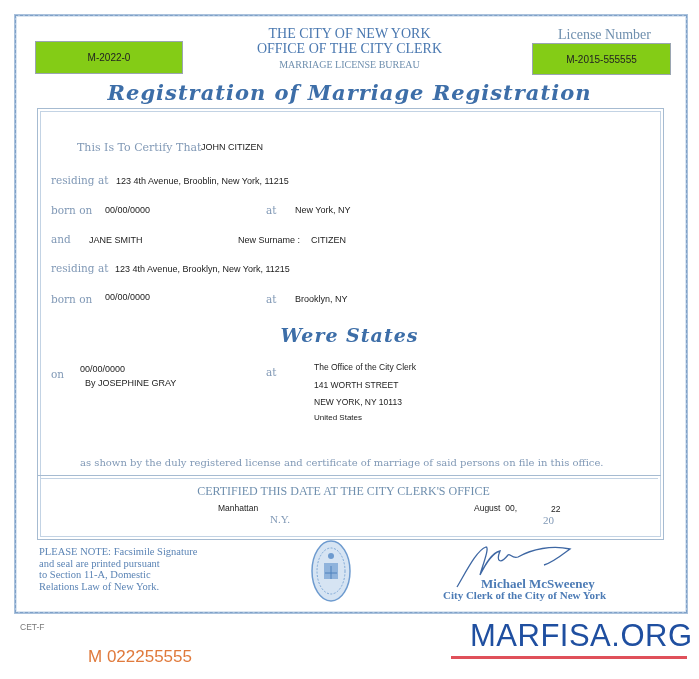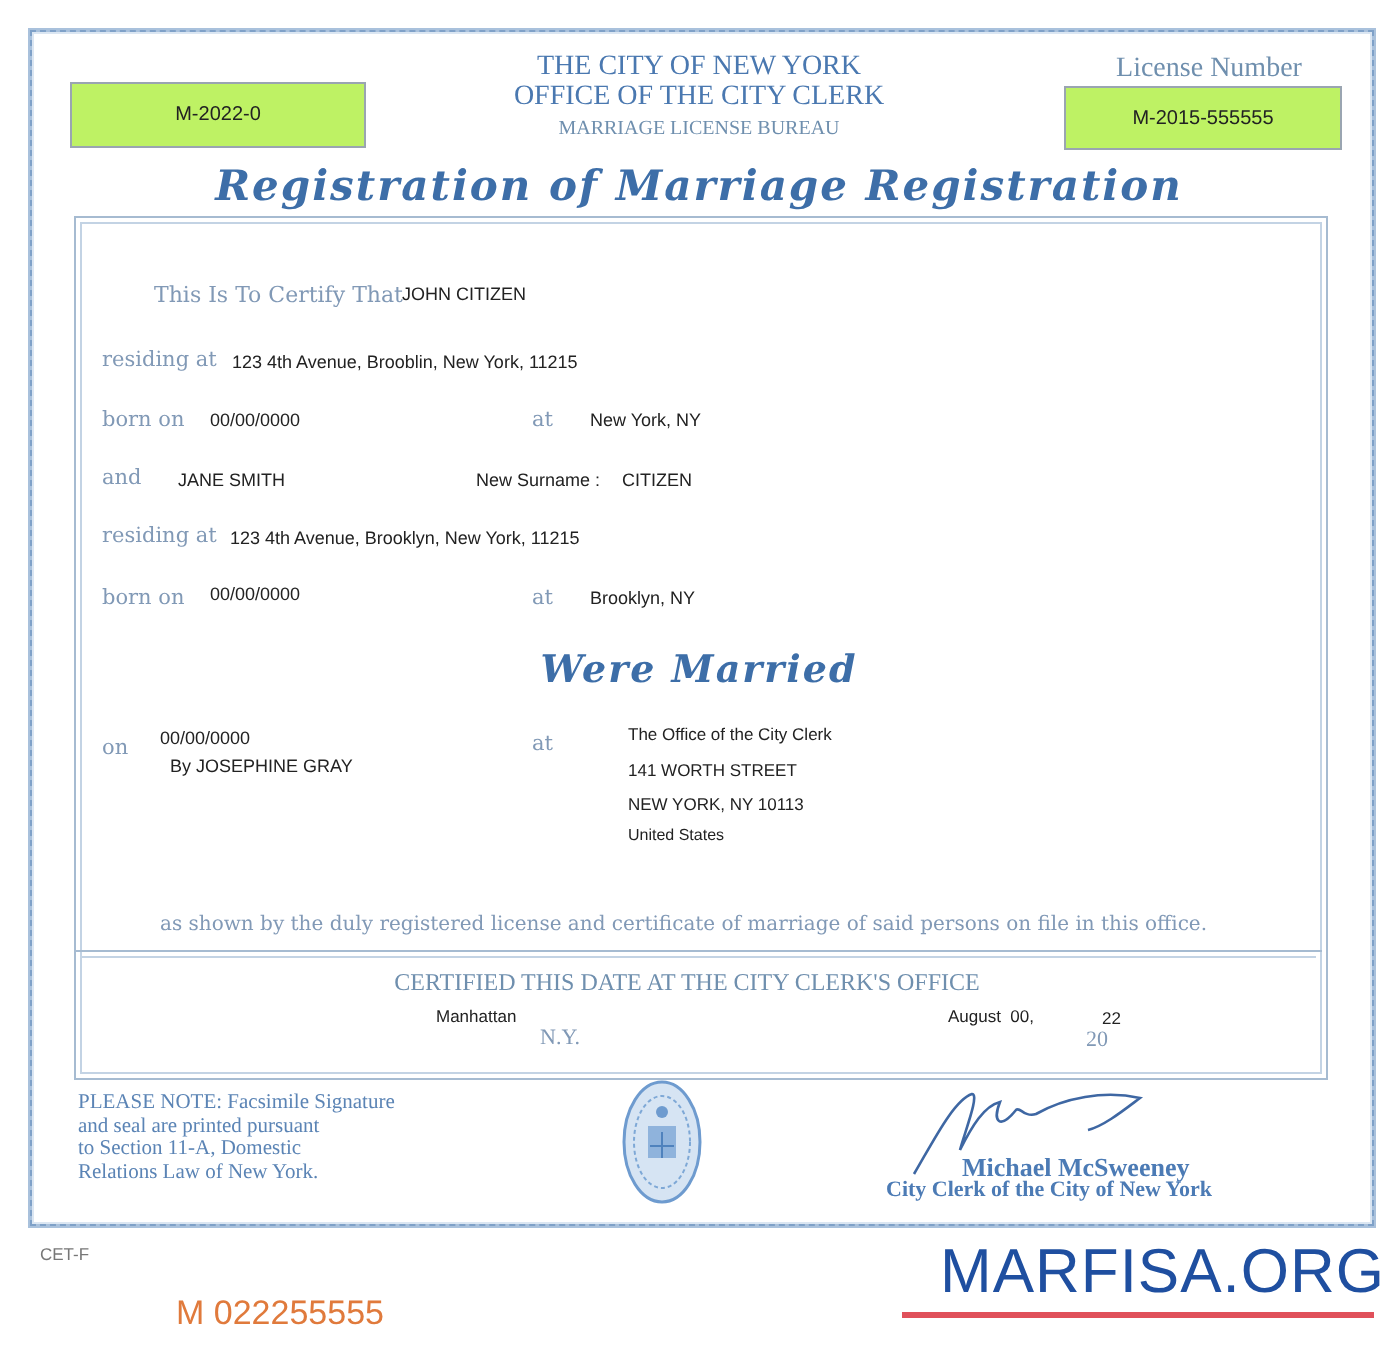--- a/index.html
+++ b/index.html
@@ -13,21 +13,21 @@
     position: absolute; left: 14px; top: 14px; width: 670px; height: 596px;
     border: 2px solid #a9c1dc;
     box-shadow: inset 0 0 0 1px #dbe6f2;
   }
   .outer-border::before {
     content: ""; position: absolute; inset: -1px;
     border: 1px dashed #7fa1c8; pointer-events: none;
   }
   .serif { font-family: "Liberation Serif", serif; }
   .box {
-    position: absolute; border: 1px solid #9aa5b1; background: #bef264;
+    position: absolute; border: 1px solid #9aa5b1; background: #84cc16;
     font-size: 10px; color: #222; display: flex; align-items: center; justify-content: center;
   }
   .header-line { position: absolute; left: 0; width: 699px; text-align: center; }
   .title-gothic {
     font-family: "DejaVu Serif", serif; font-weight: bold; font-style: italic;
     color: #3d6ea8; letter-spacing: 1px;
   }
   .inner-frame {
     position: absolute; left: 37px; top: 108px; width: 625px; height: 430px;
     border: 1px solid #a6bbd1;
@@ -81,21 +81,21 @@
 <span class="val" style="left:311px; top:235px;">CITIZEN</span>
 
 <span class="label" style="left:51px; top:262px;">residing at</span>
 <span class="val" style="left:115px; top:264px;">123 4th Avenue, Brooklyn, New York, 11215</span>
 
 <span class="label" style="left:51px; top:293px;">born on</span>
 <span class="val" style="left:105px; top:292px;">00/00/0000</span>
 <span class="label" style="left:266px; top:293px;">at</span>
 <span class="val" style="left:295px; top:294px;">Brooklyn, NY</span>
 
-<div class="header-line title-gothic" style="top:324px; font-size:19px;">Were Married</div>
+<div class="header-line title-gothic" style="top:324px; font-size:19px;">Were States</div>
 
 <span class="label" style="left:51px; top:368px;">on</span>
 <span class="val" style="left:80px; top:364px;">00/00/0000</span>
 <span class="val" style="left:85px; top:378px;">By JOSEPHINE GRAY</span>
 <span class="label" style="left:266px; top:366px;">at</span>
 <span class="val" style="left:314px; top:362px; font-size:8.5px;">The Office of the City Clerk</span>
 <span class="val" style="left:314px; top:380px; font-size:8.5px;">141 WORTH STREET</span>
 <span class="val" style="left:314px; top:397px; font-size:8.5px;">NEW YORK, NY 10113</span>
 <span class="val" style="left:314px; top:413px; font-size:8px;">United States</span>
 

